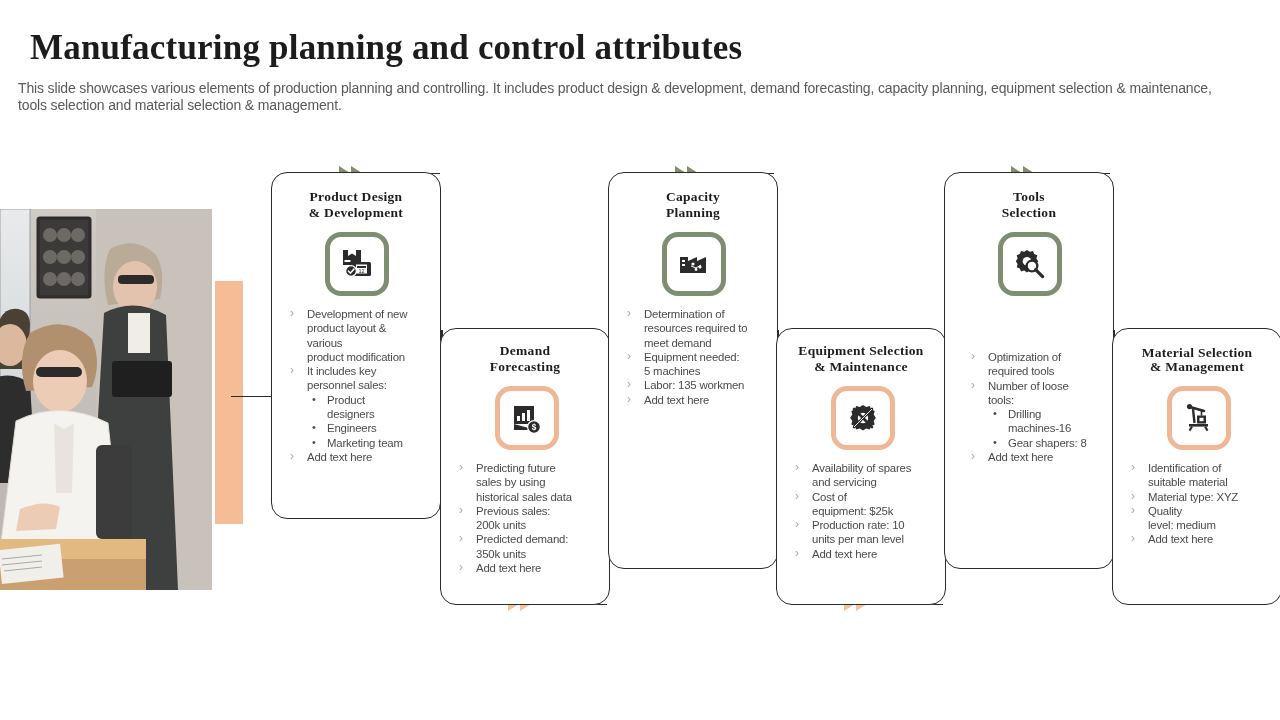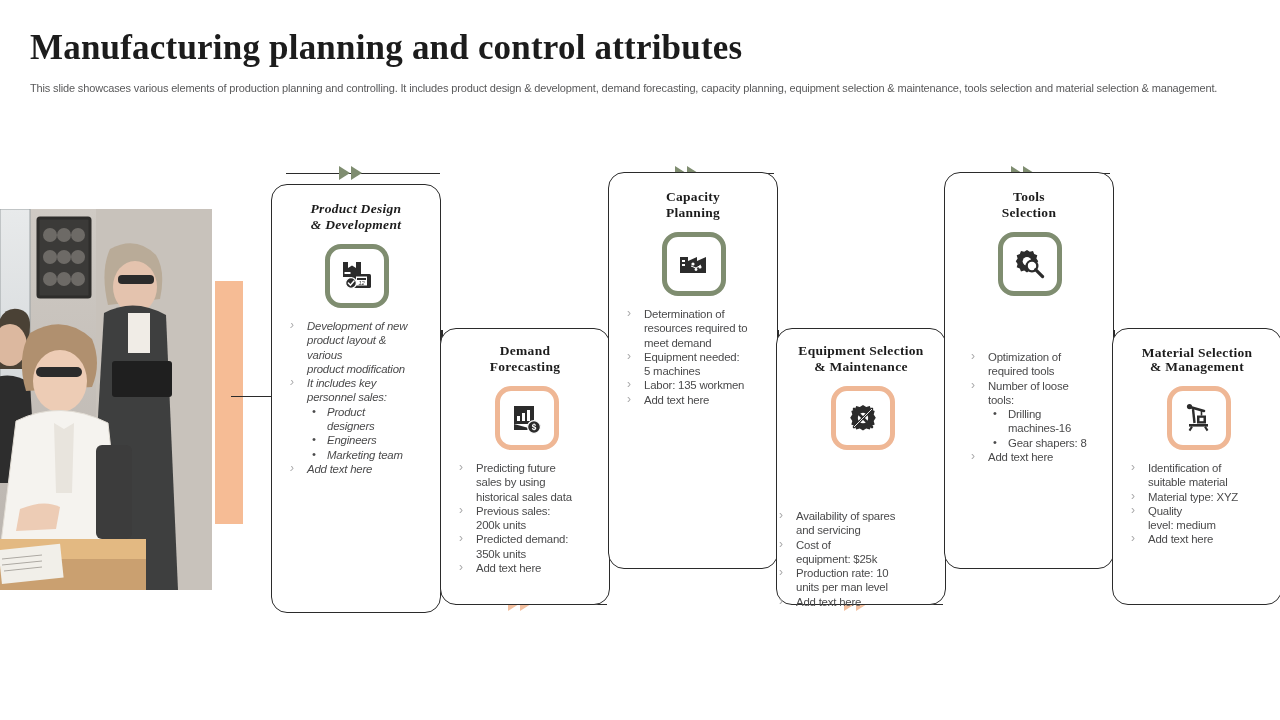--- a/index.html
+++ b/index.html
@@ -27,24 +27,24 @@
     font-family: "Liberation Serif", serif;
     font-size: 35px;
     font-weight: 700;
     color: #1c1c1c;
     letter-spacing: 0.2px;
     white-space: nowrap;
   }
 
   .page-subtitle {
     position: absolute;
-    left: 30px;
+    left: 18px;
     top: 80px;
     width: 1206px;
-    font-size: 11px;
+    font-size: 14px;
     line-height: 17px;
     color: #59595a;
     letter-spacing: -0.15px;
   }
 
   
   .photo-accent {
     position: absolute;
     left: 215px;
     top: 281px;
@@ -269,21 +269,21 @@
     <span class="tri green"></span>
     <span class="tri green"></span>
   </div>
 
   <div class="conn-line conn-v" style="left:440px; top:330px; width:3px; height:46px;"></div>
   <div class="conn-line conn-v" style="left:608px; top:320px; width:3px; height:46px;"></div>
   <div class="conn-line conn-v" style="left:776px; top:330px; width:3px; height:46px;"></div>
   <div class="conn-line conn-v" style="left:944px; top:320px; width:3px; height:46px;"></div>
   <div class="conn-line conn-v" style="left:1112px; top:330px; width:3px; height:46px;"></div>
 
-  <div class="card" style="left:271px; top:184px; width:170px; height:429px;font-style:italic;">
+  <div class="card" style="left:271px; top:172px; width:170px; height:347px;">
     <div class="card-title" style="top:16px;">Product  Design</div>
     <div class="card-title" style="top:32px;">&amp; Development</div>
     <div class="icon-box green" style="left:53px; top:59px;">
       <svg width="34" height="34" viewBox="0 0 34 34">
         <path d="M3 3 h18 v15 h-18 z" fill="#2b2b2b"></path>
         <path d="M8 3 h8 v6 l-4 -2.6 l-4 2.6 z" fill="#ffffff"></path>
         <rect x="4.5" y="13" width="6" height="2" fill="#ffffff"></rect>
         <rect x="12" y="15" width="19" height="14" rx="1.5" fill="#2b2b2b"></rect>
         <rect x="16" y="17.5" width="11" height="9" fill="#ffffff"></rect>
         <rect x="17" y="19" width="9" height="2" fill="#2b2b2b"></rect>
@@ -372,21 +372,21 @@
         <circle cx="17" cy="17" r="5.2" fill="#ffffff"></circle>
         <g stroke="#2b2b2b" stroke-width="2.6" stroke-linecap="round">
           <path d="M8 26 l18 -18"></path>
           <path d="M26 26 l-18 -18"></path>
         </g>
         <g stroke="#ffffff" stroke-width="0.9">
           <path d="M8 26 l18 -18"></path>
         </g>
       </svg>
     </div>
-    <ul class="bullets" style="left:0; top:132px; width:152px;margin-top:48px;">
+    <ul class="bullets" style="left:16px; top:132px; width:152px;">
         <li class="">Availability of spares</li>
         <li class="cont">and servicing</li>
         <li class="">Cost of</li>
         <li class="cont">equipment: $25k</li>
         <li class="">Production rate: 10</li>
         <li class="cont">units per man level</li>
         <li class="">Add text here</li>
       </ul>
   </div>
 

